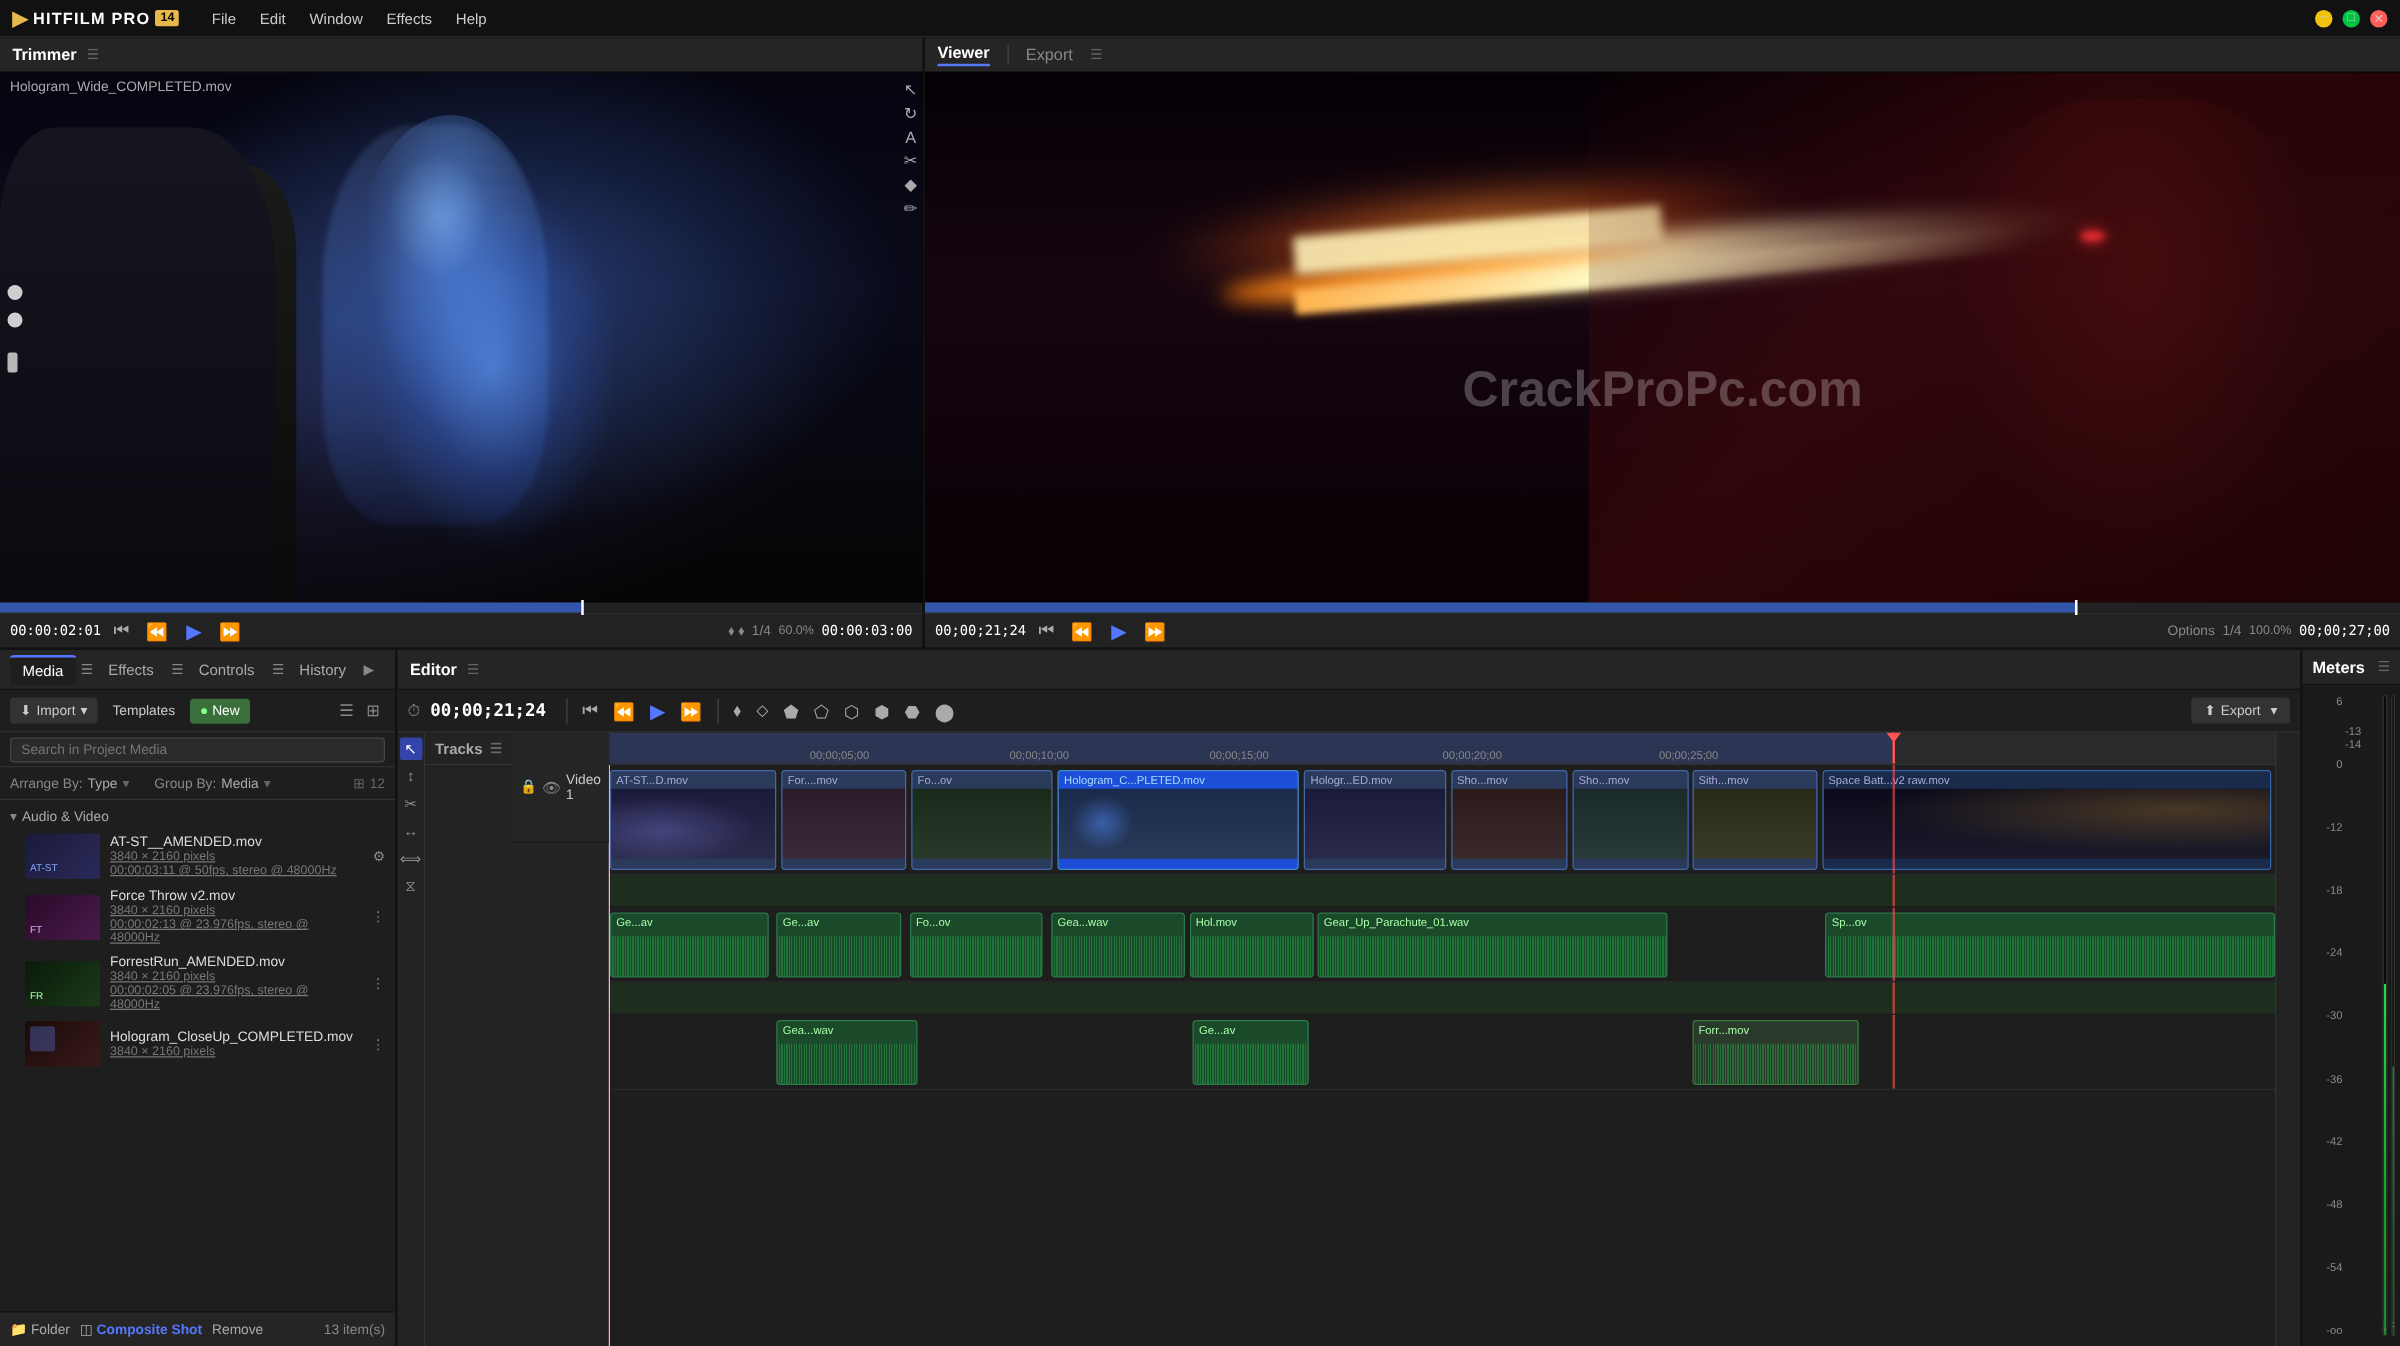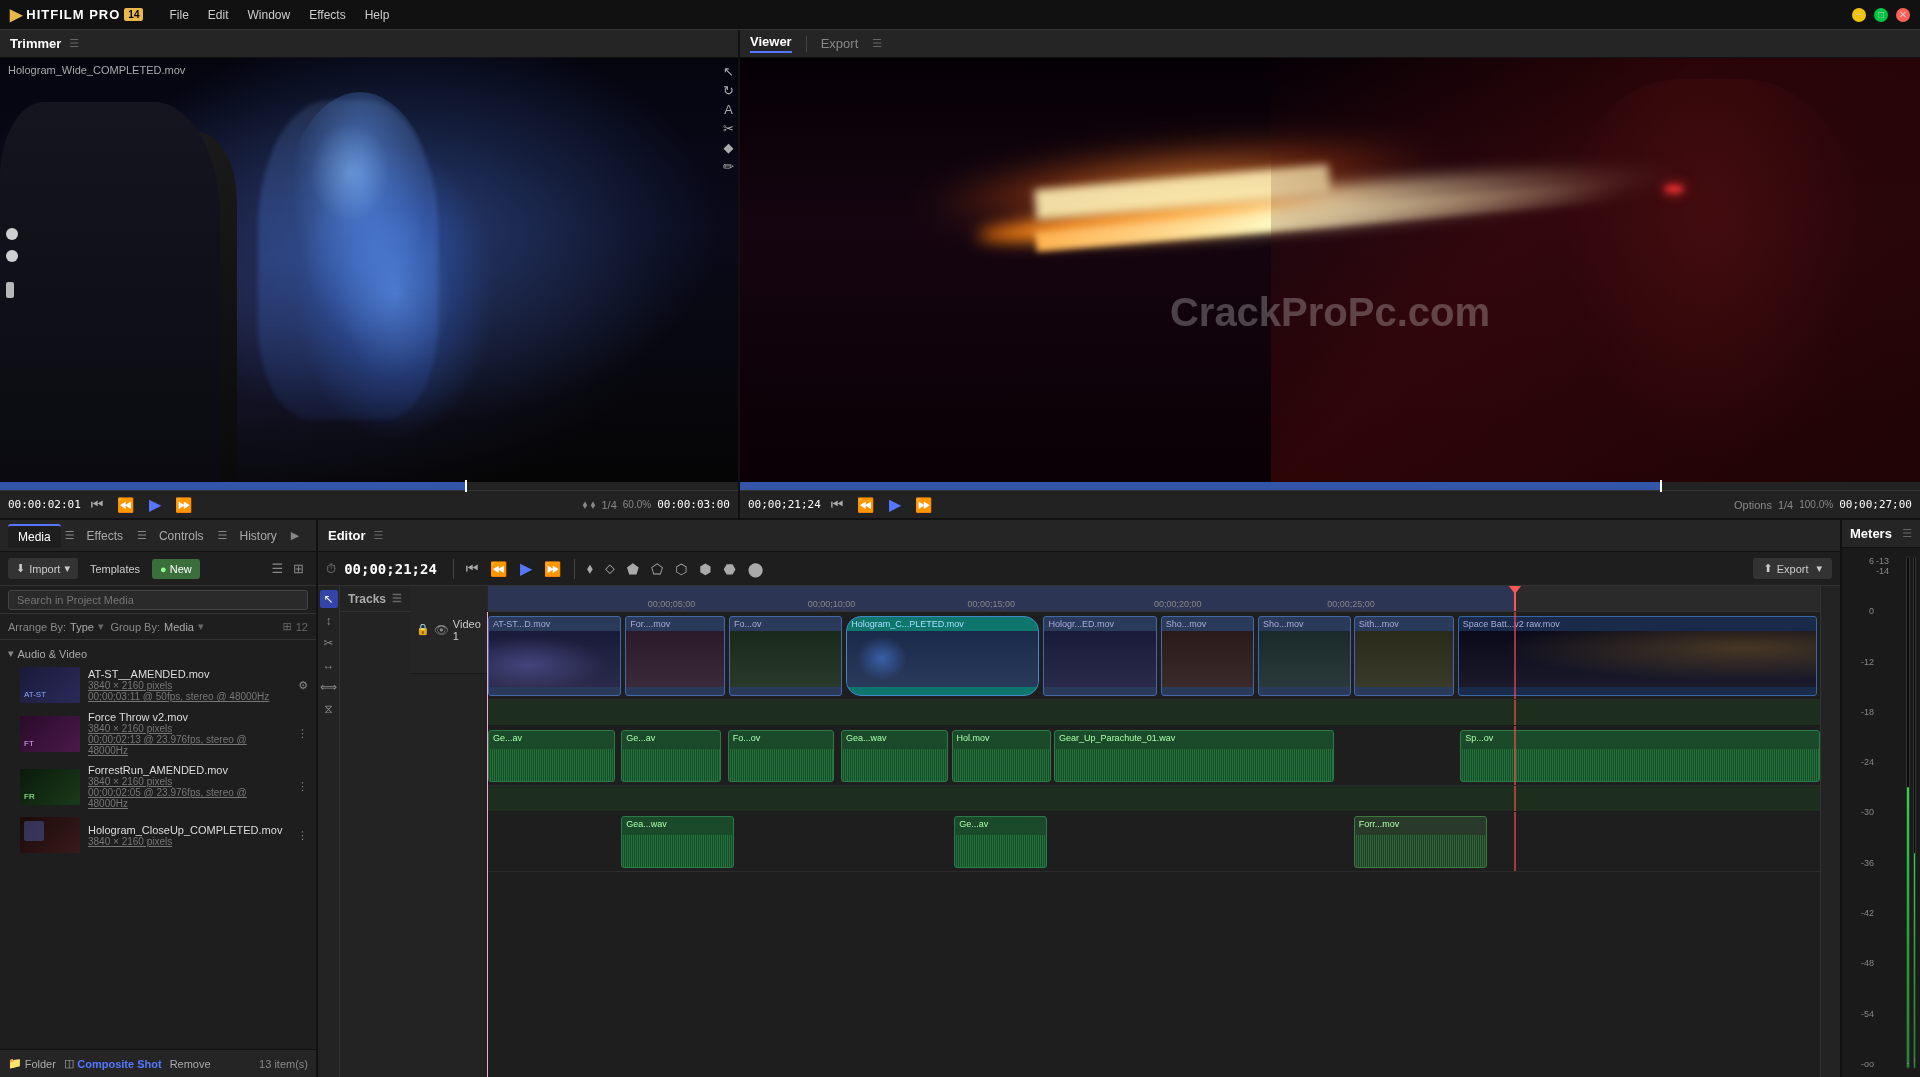--- a/index.html
+++ b/index.html
@@ -939,21 +939,21 @@
       </div>
 
       <div class="search-bar">
         <input type="text" class="search-input" placeholder="Search in Project Media" style="">
       </div>
 
       <div class="arrange-bar">
         <span>Arrange By:</span>
         <span class="highlight">Type</span>
         <span style="color:#666;">▾</span>
-        <span style="margin-left:3px;text-align:center;">Group By:</span>
+        <span style="margin-left:16px;text-align:center;">Group By:</span>
         <span class="highlight">Media</span>
         <span style="color:#666;">▾</span>
         <span style="margin-left:auto;color:#666;">⊞</span>
         <span style="color:#666;font-size:11px;">12</span>
       </div>
 
       <div class="media-list">
         <div class="media-section-header">
           <span class="chevron">▾</span>
           <span>Audio &amp; Video</span>
@@ -1146,21 +1146,21 @@
                 </div>
               </div>
               <div class="clip video-clip" style="left:10.3%;width:7.5%;">
                 <div class="clip-label">For....mov</div>
                 <div style="width:100%;height:56px;background:linear-gradient(180deg,#2a1a2a,#3a2a3a);"></div>
               </div>
               <div class="clip video-clip" style="left:18.1%;width:8.5%;">
                 <div class="clip-label">Fo...ov</div>
                 <div style="width:100%;height:56px;background:linear-gradient(180deg,#1a2a1a,#2a3a2a);"></div>
               </div>
-              <div class="clip video-clip" style="left:26.9%;width:14.5%;background:#0f766e;border-color:#4488cc;border-radius:15px;">
+              <div class="clip video-clip" style="left:26.9%;width:14.5%;background:#1d4ed8;border-color:#4488cc;">
                 <div class="clip-label" style="color:#adf;">Hologram_C...PLETED.mov</div>
                 <div style="width:100%;height:56px;background:linear-gradient(180deg,#1a2a4a,#2a3a5a);position:relative;overflow:hidden;">
                   <div style="position:absolute;top:5px;left:10px;width:50px;height:45px;background:radial-gradient(ellipse,rgba(80,140,255,0.5) 0%,transparent 70%);"></div>
                 </div>
               </div>
               <div class="clip video-clip" style="left:41.7%;width:8.5%;">
                 <div class="clip-label">Hologr...ED.mov</div>
                 <div style="width:100%;height:56px;background:linear-gradient(180deg,#1a1a3a,#2a2a4a);"></div>
               </div>
               <div class="clip video-clip" style="left:50.5%;width:7%;">
@@ -1262,21 +1262,21 @@
           <div class="meter-label">-24</div>
           <div class="meter-label">-30</div>
           <div class="meter-label">-36</div>
           <div class="meter-label">-42</div>
           <div class="meter-label">-48</div>
           <div class="meter-label">-54</div>
           <div class="meter-label">-oo</div>
         </div>
 
         <div class="meter-scale">
-          <div class="meter-label" style="text-align:left;">-13</div>
+          <div class="meter-label" style="text-align:left;margin-top:24px;">-13</div>
           <div class="meter-label" style="text-align:left;">-14</div>
           <div style="flex:1;"></div>
         </div>
 
         <div class="meter-bars">
 
           <div class="meter-channel">
             <div class="meter-fill-green" style="height:55%;"></div>
             <div class="meter-channel-label">L</div>
           </div>

